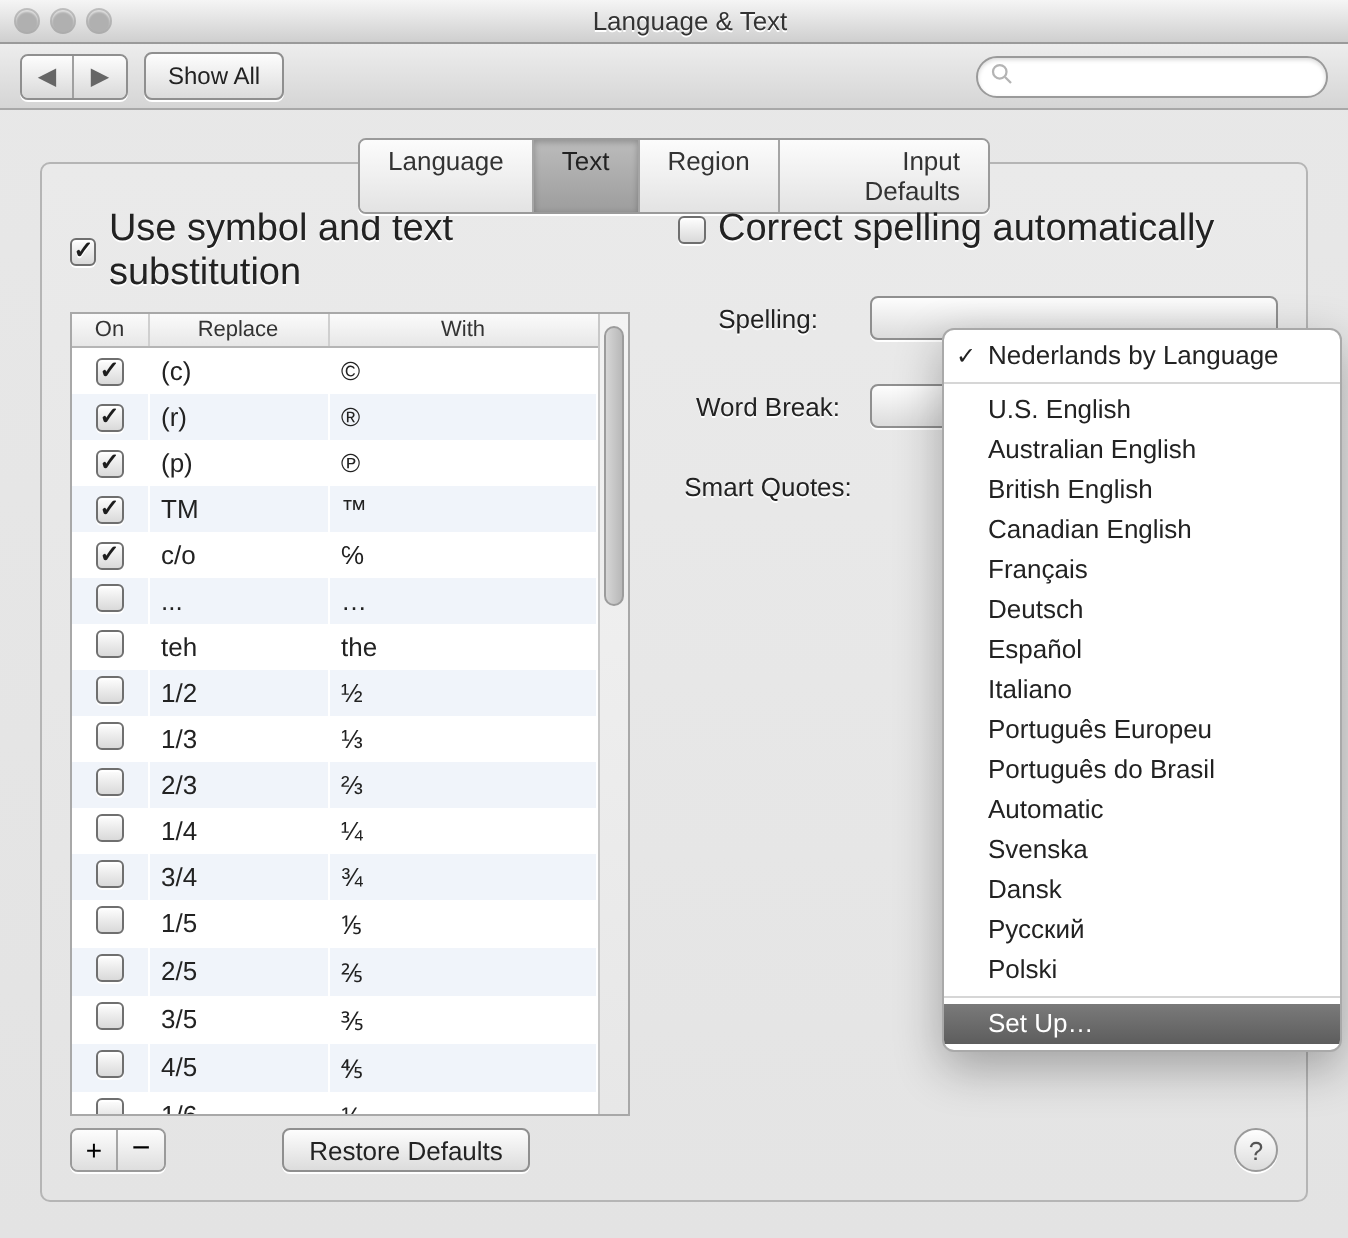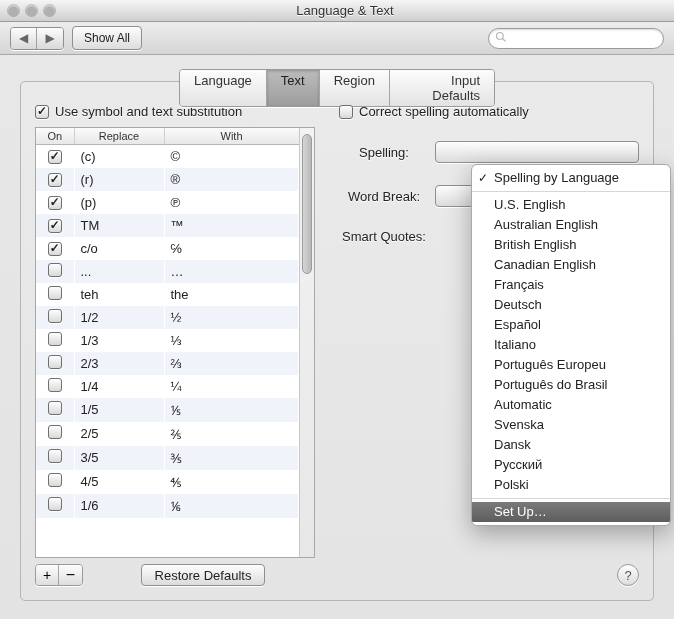--- a/index.html
+++ b/index.html
@@ -88,21 +88,21 @@
   .tabs .tab.active {
     background:linear-gradient(#bcbcbc,#9d9d9d);
     color:#222; box-shadow: inset 0 1px 3px rgba(0,0,0,.25);
   }
 
   .columns{display:flex; gap:24px; margin-top:10px; height:calc(100% - 10px);}
   .col-left{width:280px; display:flex; flex-direction:column;}
   .col-right{flex:1; position:relative;}
 
   
-  label.check { display:flex; align-items:center; gap:6px; font-size:13px; color:#222; text-shadow:0 1px 0 #fff; }
+  label.check { display:flex; align-items:center; gap:6px; font-size:19px; color:#222; text-shadow:0 1px 0 #fff; }
   .aqua-cb {
     width:14px; height:14px; border:1px solid #6f6f6f; border-radius:3px;
     background:linear-gradient(#fefefe,#d9d9d9);
     display:inline-flex; align-items:center; justify-content:center;
     box-shadow:0 1px 0 #fff, inset 0 1px 0 #fff;
     position:relative;
   }
   .aqua-cb.checked::after{
     content:"✓"; font-size:12px; font-weight:bold; color:#1e1e1e;
     position:relative; top:-1px;
@@ -302,20 +302,25 @@
                     <td>2/3</td>
                     <td>⅔</td>
                   </tr>
                   <tr>
                     <td class="oncell"><span class="aqua-cb"></span></td>
                     <td>1/4</td>
                     <td>¼</td>
                   </tr>
                   <tr>
                     <td class="oncell"><span class="aqua-cb"></span></td>
+                    <td>3/4</td>
+                    <td>¾</td>
+                  </tr>
+                  <tr>
+                    <td class="oncell"><span class="aqua-cb"></span></td>
                     <td>1/5</td>
                     <td>⅕</td>
                   </tr>
                   <tr>
                     <td class="oncell"><span class="aqua-cb"></span></td>
                     <td>2/5</td>
                     <td>⅖</td>
                   </tr>
                   <tr>
                     <td class="oncell"><span class="aqua-cb"></span></td>
@@ -363,21 +368,21 @@
         </div>
         <div class="field-row">
           <div class="lbl">Word Break:</div>
           <div class="popup"></div>
         </div>
         <div class="field-row">
           <div class="lbl">Smart Quotes:</div>
         </div>
 
         <div class="menu" id="spelling-menu">
-            <div class="mitem selected">Spelling by Language</div>
+            <div class="mitem selected">Nederlands by Language</div>
             <div class="msep"></div>
             <div class="mitem">U.S. English</div>
             <div class="mitem">Australian English</div>
             <div class="mitem">British English</div>
             <div class="mitem">Canadian English</div>
             <div class="mitem">Français</div>
             <div class="mitem">Deutsch</div>
             <div class="mitem">Español</div>
             <div class="mitem">Italiano</div>
             <div class="mitem">Português Europeu</div>

